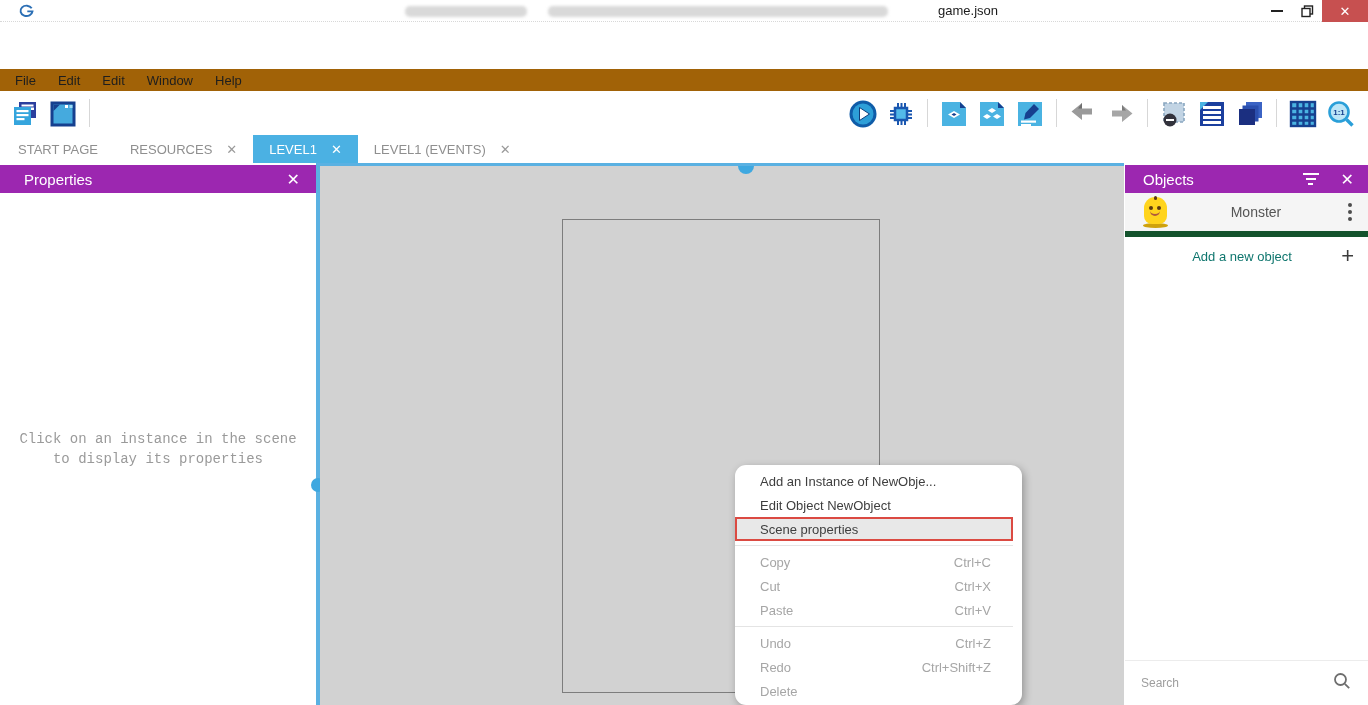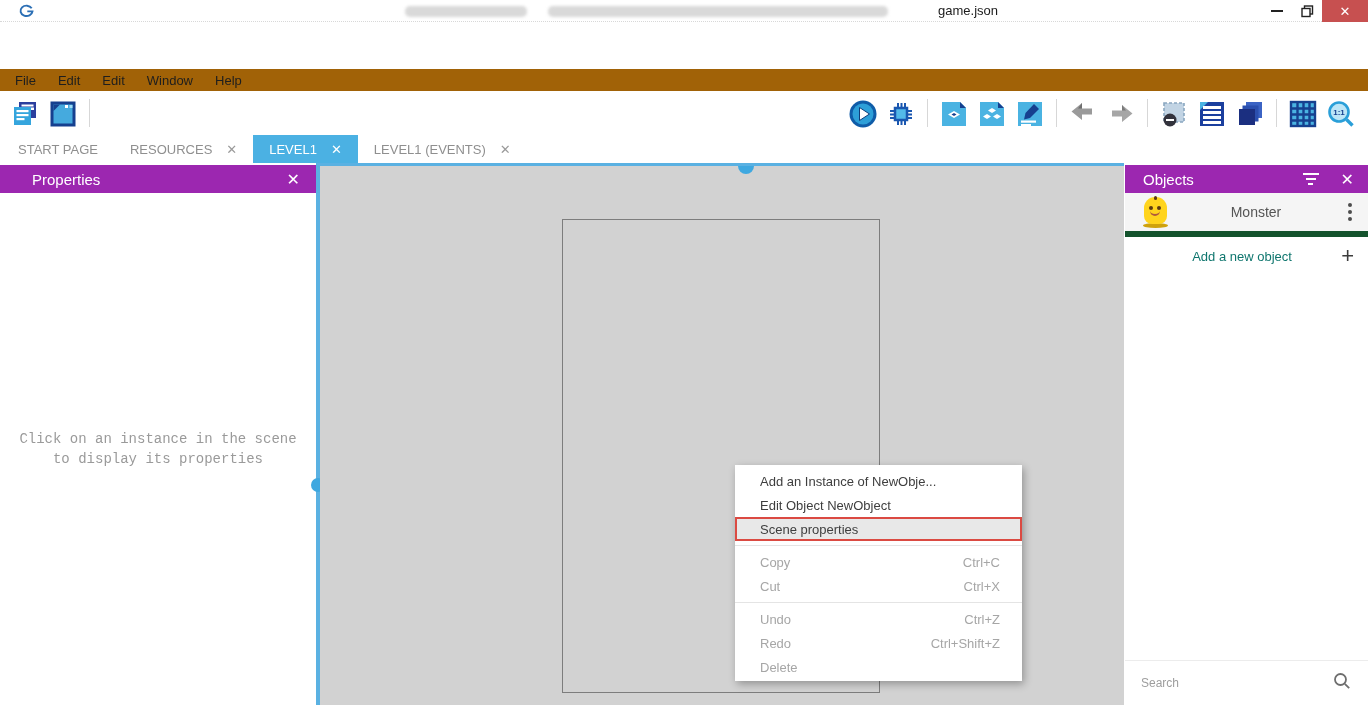--- a/index.html
+++ b/index.html
@@ -39,38 +39,38 @@
 
   
   .main { flex:1; display:flex; min-height:0; }
 
   .panel-header { height:28px; background:#9c27b0; color:#fff; display:flex; align-items:center; margin-top:2px; flex:0 0 28px; }
   .panel-title { font-size:15px; }
   .panel-close { color:#fff; font-size:16px; cursor:pointer; }
 
   
   .props-panel { width:316px; flex:0 0 316px; background:#fff; display:flex; flex-direction:column; }
-  .props-panel .panel-header { padding:0 16px 0 32px; }
+  .props-panel .panel-header { padding:0 16px 0 24px; }
   .props-panel .panel-close { margin-left:auto; }
   .props-body { flex:1; display:flex; align-items:center; justify-content:center;font-family:Liberation Mono, monospace; }
   .props-msg { width:290px; text-align:center; font-size:14px; line-height:20px; color:#9a9a9a; }
 
   
   .v-divider { width:4px; flex:0 0 4px; background:#5ab1e2; position:relative; cursor:col-resize; }
   .v-handle { position:absolute; left:-5px; top:315px; width:14px; height:14px; border-radius:50%; background:#3fa8e0; }
 
   
   .canvas { flex:1; background:#d2d2d2; position:relative; overflow:hidden; }
   .h-line { position:absolute; top:0; left:0; right:0; height:3px; background:#5ab1e2; cursor:row-resize; }
   .h-handle { position:absolute; top:3px; left:418px; width:16px; height:8px; background:#3fa8e0; border-radius:0 0 8px 8px; }
   .scene-rect { position:absolute; left:242px; top:56px; width:318px; height:474px; border:1px solid #7d7d7d; }
   .coords-badge { position:absolute; left:2px; top:562px; background:#4a4a4a; color:#fff; font-size:14px; padding:4px 9px; }
 
   
-  .context-menu { position:absolute; left:415px; top:302px; width:287px; background:#fff; padding:4px 0 2px 0; box-shadow:2px 3px 8px rgba(0,0,0,0.3); }
+  .context-menu { position:absolute; left:415px; top:302px; width:287px; background:#fff; padding:4px 9px 2px 0; box-shadow:2px 3px 8px rgba(0,0,0,0.3);border-radius:11px; }
   .cm-item { height:24px; display:flex; align-items:center; justify-content:space-between; padding:0 22px 0 25px; font-size:13px; color:#3e3e3e; cursor:pointer; }
   .cm-item.disabled { color:#a6a6a6; }
   .cm-item .cm-shortcut { color:#a6a6a6; }
   .cm-item.highlighted { background:#e8e8e8; outline:2px solid #db4a42; outline-offset:-2px; }
   .cm-sep { height:1px; background:#e4e4e4; margin:4px 0; }
 
   
   .objects-panel { width:243px; flex:0 0 243px; background:#fff; display:flex; flex-direction:column; margin-left:1px; }
   .objects-panel .panel-header { padding:0 14px 0 18px; }
   .filter-icon { margin-left:auto; margin-right:22px; display:flex; flex-direction:column; gap:3px; align-items:center; cursor:pointer; }
@@ -303,20 +303,24 @@
         </div>
         <div class="cm-sep"></div>
         <div class="cm-item disabled">
           <span>Copy</span>
           <span class="cm-shortcut">Ctrl+C</span>
         </div>
         <div class="cm-item disabled">
           <span>Cut</span>
           <span class="cm-shortcut">Ctrl+X</span>
         </div>
+        <div class="cm-item disabled">
+          <span>Paste</span>
+          <span class="cm-shortcut">Ctrl+V</span>
+        </div>
         <div class="cm-sep"></div>
         <div class="cm-item disabled">
           <span>Undo</span>
           <span class="cm-shortcut">Ctrl+Z</span>
         </div>
         <div class="cm-item disabled">
           <span>Redo</span>
           <span class="cm-shortcut">Ctrl+Shift+Z</span>
         </div>
         <div class="cm-item disabled">

